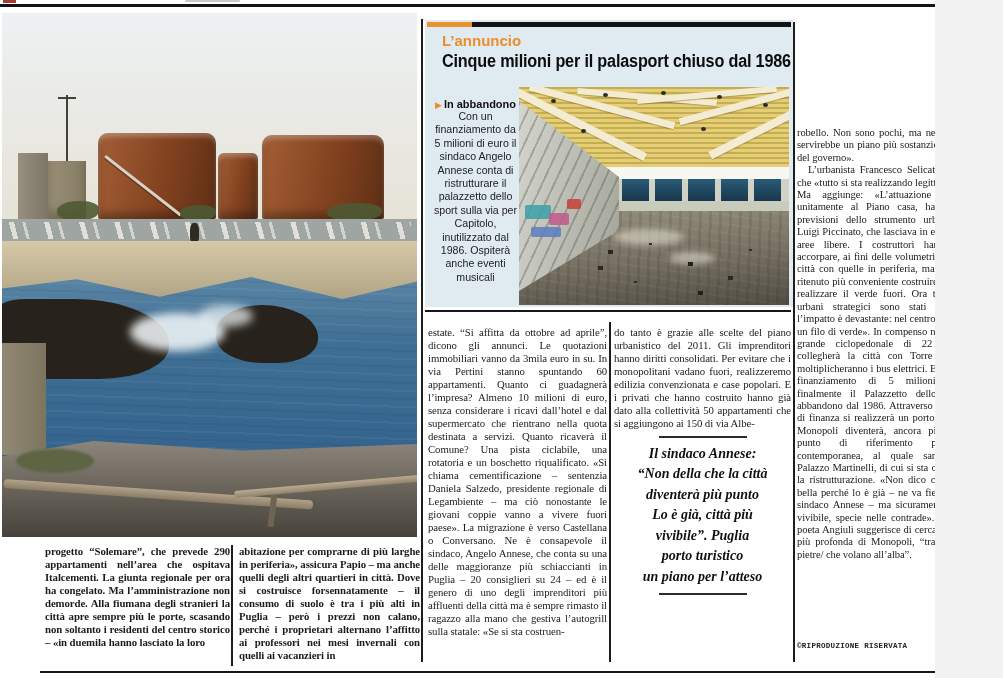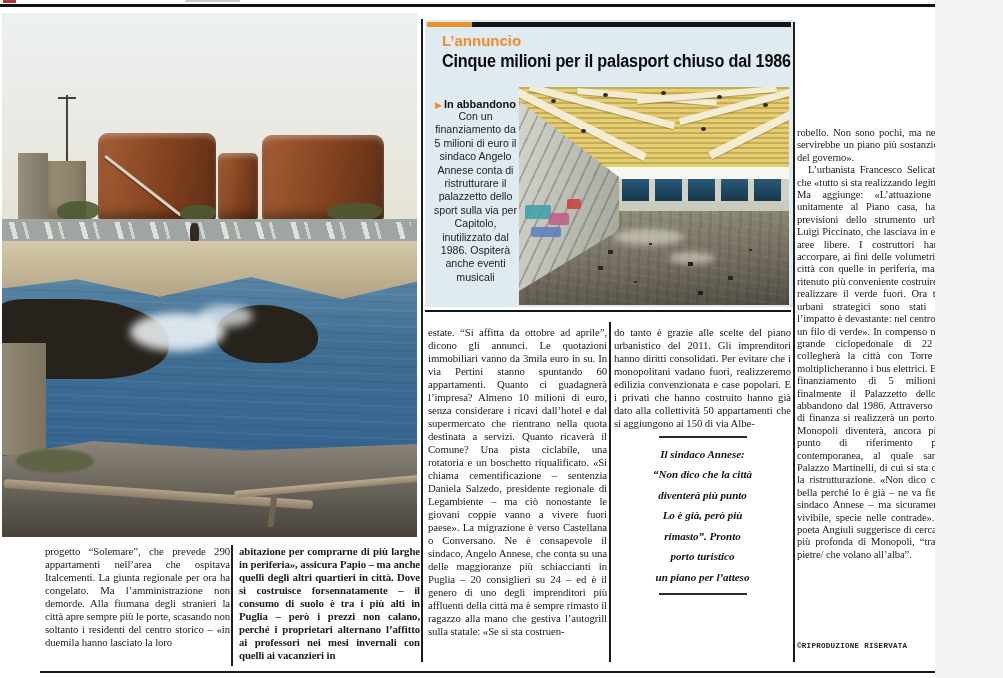--- a/index.html
+++ b/index.html
@@ -16,36 +16,36 @@
   .v1{left:421px;top:19px;height:643px;}
   .v2{left:609px;top:322px;height:340px;}
   .v3{left:793px;top:22px;height:640px;}
   .v4{left:987px;top:11px;height:651px;}
   .vAB{left:231px;top:545px;height:121px;}
   .box-bottom-line{left:425px;top:310px;width:366px;height:1.5px;background:#161616;}
 
   
   .bodycol{font-size:10.8px;line-height:13px;letter-spacing:-0.1px;text-align:justify;
            color:#1b1b1b;overflow:hidden;}
-  .colA{left:45px;top:545px;width:185px;height:119px;}
+  .colA{left:45px;top:545px;width:185px;height:119px;font-weight:bold;}
   .colB{left:239px;top:545px;width:181px;height:119px;font-weight:bold;}
   .colC{left:428px;top:326px;width:179px;height:336px;}
   .colDwrap{left:614px;top:326px;width:177px;height:336px;}
   .colD-text{width:177px;text-align:justify;}
   .colEwrap{left:797px;top:127px;width:188px;height:535px;}
   .colE-text{width:188px;height:512px;overflow:hidden;}
   .colE-text p{margin:0;font-size:10.6px;line-height:12.4px;}
   .colE-text p.indent{text-indent:11px;}
   .copyright{margin-top:3px;font-family:Liberation Mono, monospace;
              font-size:7.5px;font-weight:bold;color:#222;letter-spacing:.3px;}
 
   
   .pq-rule{width:88px;height:1.5px;background:#2a2a2a;margin:6px auto;}
   .pullquote{width:177px;text-align:center;font-style:italic;font-weight:bold;
-             font-size:11px;line-height:20.5px;color:#101010;margin-top:5px;}
+             font-size:14px;line-height:20.5px;color:#101010;margin-top:5px;}
   .pullquote div{white-space:nowrap;}
 
   
   .annbox{left:425px;top:20px;width:368px;height:287px;background:#dfeaf1;}
   .bar-orange{left:2px;top:2px;width:45px;height:5px;background:#e8932e;}
   .bar-black{left:47px;top:2px;width:319px;height:5px;background:#141414;}
   .kicker{left:17px;top:12px;font-family:"Liberation Sans","DejaVu Sans",sans-serif;
           font-weight:bold;font-size:15px;color:#ee8d2b;}
   .headline{left:17px;top:31px;width:380px;font-family:"Liberation Sans","DejaVu Sans",sans-serif;
             font-weight:bold;font-size:18px;color:#0c0c0c;transform:scaleX(.9);
@@ -234,24 +234,24 @@
 
   <div class="abs bodycol colA">progetto “Solemare”, che prevede 290 appartamenti nell’area che ospitava Italcementi. La giunta regionale per ora ha congelato. Ma l’amministrazione non demorde. Alla fiumana degli stranieri la città apre sempre più le porte, scasando non soltanto i residenti del centro storico – «in duemila hanno lasciato la loro</div>
   <div class="abs bodycol colB">abitazione per comprarne di più larghe in periferia», assicura Papio – ma anche quelli degli altri quartieri in città. Dove si costruisce forsennatamente – il consumo di suolo è tra i più alti in Puglia – però i prezzi non calano, perché i proprietari alternano l’affitto ai professori nei mesi invernali con quelli ai vacanzieri in</div>
   <div class="abs bodycol colC">estate. “Si affitta da ottobre ad aprile”, dicono gli annunci. Le quotazioni immobiliari vanno da 3mila euro in su. In via Pertini stanno spuntando 60 appartamenti. Quanto ci guadagnerà l’impresa? Almeno 10 milioni di euro, senza considerare i ricavi dall’hotel e dal supermercato che rientrano nella quota destinata a servizi. Quanto ricaverà il Comune? Una pista ciclabile, una rotatoria e un boschetto riqualificato. «Si chiama cementificazione – sentenzia Daniela Salzedo, presidente regionale di Legambiente – ma ciò nonostante le giovani coppie vanno a vivere fuori paese». La migrazione è verso Castellana o Conversano. Ne è consapevole il sindaco, Angelo Annese, che conta su una delle maggioranze più schiaccianti in Puglia – 20 consiglieri su 24 – ed è il genero di uno degli imprenditori più affluenti della città ma è sempre rimasto il ragazzo alla mano che gestiva l’autogrill sulla statale: «Se si sta costruen-</div>
 
   <div class="abs colDwrap">
     <div class="bodycol colD-text">do tanto è grazie alle scelte del piano urbanistico del 2011. Gli imprenditori hanno diritti consolidati. Per evitare che i monopolitani vadano fuori, realizzeremo edilizia convenzionata e case popolari. E i privati che hanno costruito hanno già dato alla collettività 50 appartamenti che si aggiungono ai 150 di via Albe-</div>
     <div class="pq-rule"></div>
     <div class="pullquote">
       <div>Il sindaco Annese:</div>
-      <div>“Non dico che la città</div>
+      <div>“Non della che la città</div>
       <div>diventerà più punto</div>
-      <div>Lo è già, però più</div>
-      <div>rimasto”. Pronto</div>
+      <div>Lo è già, città più</div>
+      <div>vivibile”. Puglia</div>
       <div>porto turistico</div>
       <div>un piano per l’atteso</div>
     </div>
     <div class="pq-rule"></div>
   </div>
 
   <div class="abs colEwrap">
     <div class="bodycol colE-text">
       <p>robello. Non sono pochi, ma neanche tanti: servirebbe un piano più sostanzioso da parte del governo».</p>
       <p class="indent">L’urbanista Francesco Selicato riconosce che «tutto si sta realizzando legittimamente». Ma aggiunge: «L’attuazione del Pug, unitamente al Piano casa, ha tradito le previsioni dello strumento urbanistico di Luigi Piccinato, che lasciava in eredità molte aree libere. I costruttori hanno potuto accorpare, ai fini delle volumetrie, le aree in città con quelle in periferia, ma tutti hanno ritenuto più conveniente costruire in centro e realizzare il verde fuori. Ora tutti i vuoti urbani strategici sono stati colmati. E l’impatto è devastante: nel centro non c’è più un filo di verde». In compenso nel 2030 una grande ciclopedonale di 22 chilometri collegherà la città con Torre Canne. Si moltiplicheranno i bus elettrici. E grazie a un finanziamento di 5 milioni rinascerà finalmente il Palazzetto dello sport, in abbandono dal 1986. Attraverso un progetto di finanza si realizzerà un porto turistico. E Monopoli diventerà, ancora più di oggi, punto di riferimento per l’arte contemporanea, al quale sarà dedicato Palazzo Martinelli, di cui si sta completando la ristrutturazione. «Non dico che sarà più bella perché lo è già – ne va fiero lo stesso sindaco Annese – ma sicuramente sarà più vivibile, specie nelle contrade». E lì che il poeta Angiuli suggerisce di cercare l’identità più profonda di Monopoli, “tra i tufi e le pietre/ che volano all’alba”.</p>

